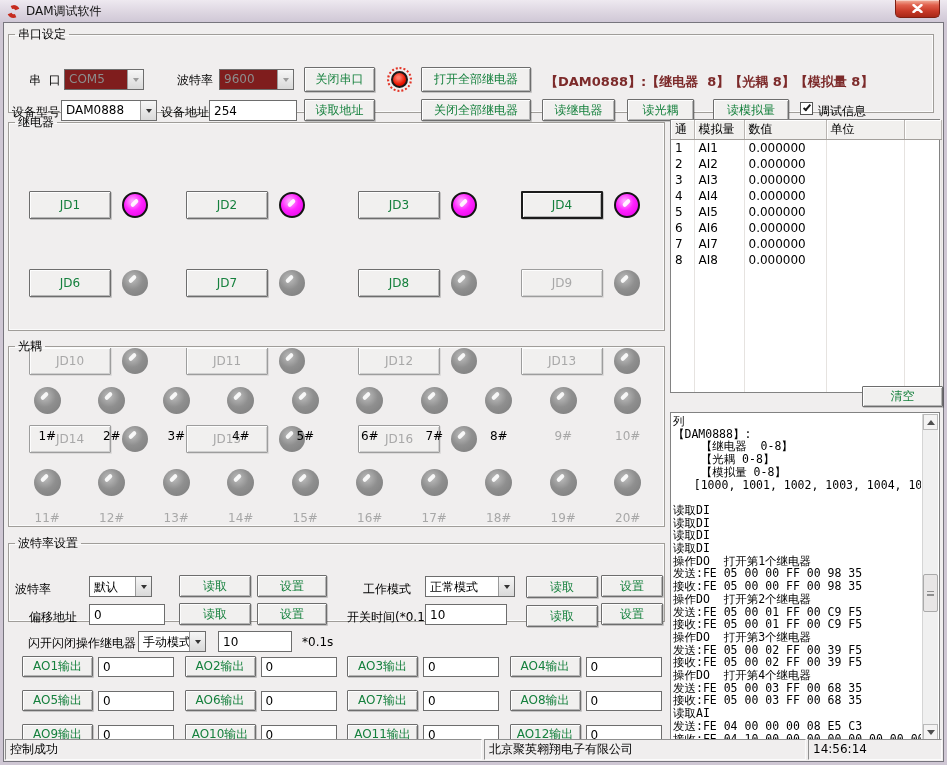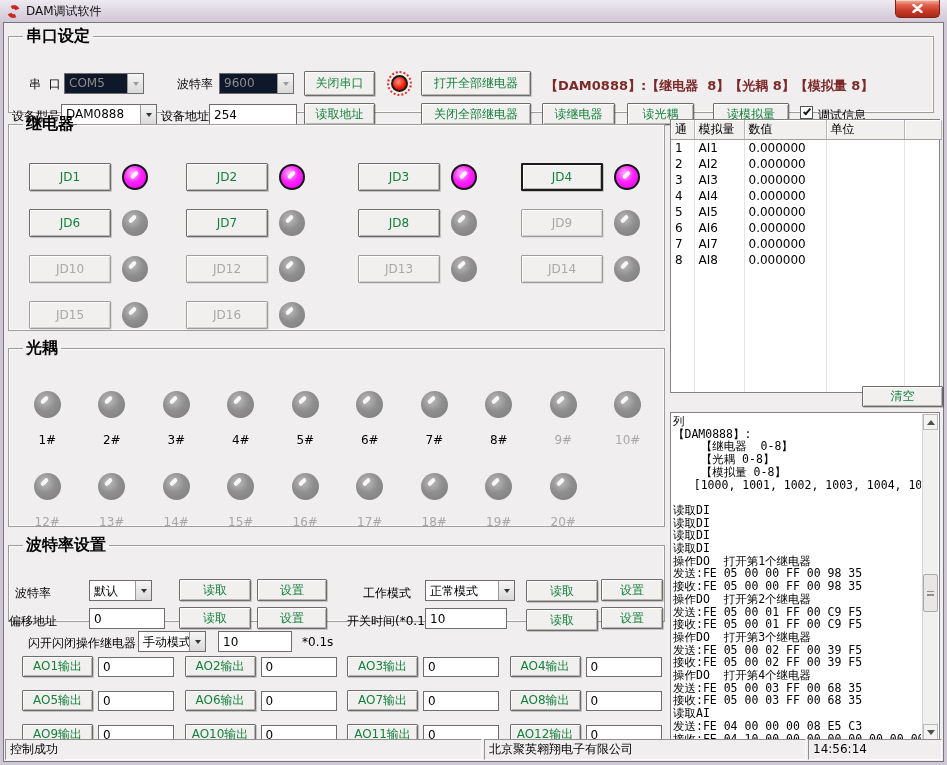--- a/index.html
+++ b/index.html
@@ -10,44 +10,44 @@
     background: linear-gradient(180deg,#eee9f0 0%,#ddd6e1 55%,#d0c8d6 100%);
     display:flex; align-items:center; padding-left:6px;text-align:right; }
   .app-icon { width:15px; height:15px; margin-right:5px; display:inline-block; }
   .title-text { font-size:12px; color:#111; }
   .close-btn { position:absolute; top:0; right:7px; width:45px; height:18px; border:1px solid #7e1f12; border-top:none;
     border-radius:0 0 5px 5px; background: linear-gradient(180deg,#f3b3a0 0%,#e0604c 30%,#c83a28 65%,#a82818 100%);
     display:flex; align-items:center; justify-content:center; cursor:pointer; box-shadow: inset 0 1px 0 rgba(255,255,255,.45); }
   .client { position:absolute; left:3px; top:22px; width:941px; height:740px; background:#f0eeee; border:1px solid #77757d; }
 
   .fs { position:absolute; border:1px solid #a09d99; box-shadow: inset 0 0 0 1px #fbfbfb; }
-  .fs legend { font-size:16px; margin-left:14px; padding:0 3px; color:#000;font-weight:bold; }
+  .fs legend { font-size:12px; margin-left:6px; padding:0 3px; color:#000; }
   .lbl { position:absolute; font-size:12px; white-space:pre; color:#000; }
   .btn { position:absolute; display:flex; align-items:center; justify-content:center; font-family:"DejaVu Sans",sans-serif;
     font-size:12px; color:#15803d; background:#f1f0ef; border:1px solid #6d6d6d; border-radius:1px;
     box-shadow: inset 1px 1px 0 #fdfdfd, inset -1px -1px 0 #b5b5b5, 1px 1px 0 rgba(0,0,0,.18); cursor:pointer; }
   .field { position:absolute; height:21px; border:1px solid #6d6d6d; background:#fff; font:12px "DejaVu Sans",sans-serif; padding:1px 4px; }
   .combo { position:absolute; height:21px; background:#fff; border:1px solid #6d6d6d; display:flex; cursor:pointer; }
   .combo-text { flex:1; padding:2px 4px; font-size:12px; white-space:nowrap; overflow:hidden; }
   .combo-btn { width:16px; background:linear-gradient(#f6f6f6,#d9d9d9); border-left:1px solid #9a9a9a; display:flex; align-items:center; justify-content:center; }
   .arr { width:0; height:0; border-left:3.5px solid transparent; border-right:3.5px solid transparent; border-top:4px solid #333; }
-  .combo.disabled { background:#0f172a; }
+  .combo.disabled { background:#7f1d1d; }
   .combo.disabled .combo-text { color:#8d8d8d; }
   .combo.disabled .arr { border-top-color:#9c9c9c; }
 
   .led { width:26px; height:26px; border-radius:50%; position:relative; flex:none;
     background: radial-gradient(circle at 40% 34%, #b7b7b7 0 6%, #8f8f8f 45%, #7c7c7c 100%); }
   .led::after { content:""; position:absolute; left:6px; top:7px; width:9px; height:4px; border-radius:3px;
     background:#fff; opacity:.9; transform:rotate(-45deg); }
   .led-red { position:absolute; width:17px; height:17px; border-radius:50%; border:2px solid #1a1a1a;
     background: radial-gradient(circle at 42% 36%, #ff7a68 0 12%, #ec1500 60%, #c00000 100%);
     outline:2px dotted #e23325; outline-offset:2px; }
 
   .relay-grid { display:grid; grid-template-columns:157px 172px 163px 1fr; padding:28px 0 0 20px; row-gap:18px; }
-  .relay-cell { display:flex; align-items:center; height:28px; }
+  .relay-cell { display:flex; align-items:center; height:28px;margin-top:32px; }
   .jd-btn { position:static; width:82px; height:28px; margin-right:11px; }
   .relay-cell[data-state="on"] .led { border:2px solid #141414;
     background: radial-gradient(circle at 40% 34%, #ffa4ff 0 6%, #ff22ff 45%, #e300e3 100%); }
   .relay-cell[data-state="disabled"] .jd-btn { color:#a8a8a8; border-color:#9d9d9d;
     box-shadow: inset 1px 1px 0 #fdfdfd, inset -1px -1px 0 #cfcfcf, 1px 1px 0 rgba(0,0,0,.08); }
   .jd-btn[data-focus="true"] { border:2px solid #1c1c1c; }
 
   .opto-grid { display:grid; grid-template-columns:repeat(10,1fr); padding:24px 4px 0 6px; }
   .opto-cell { display:flex; flex-direction:column; align-items:center; height:82px; padding-top:8px; }
   .opto-cell .led { width:27px; height:27px; }
@@ -184,20 +184,24 @@
           </div>
         <div class="relay-cell" data-state="disabled">
             <button class="btn jd-btn">JD9</button>
             <span class="led"></span>
           </div>
         <div class="relay-cell" data-state="disabled">
             <button class="btn jd-btn">JD10</button>
             <span class="led"></span>
           </div>
         <div class="relay-cell" data-state="disabled">
+            <button class="btn jd-btn">JD11</button>
+            <span class="led"></span>
+          </div>
+        <div class="relay-cell" data-state="disabled">
             <button class="btn jd-btn">JD12</button>
             <span class="led"></span>
           </div>
         <div class="relay-cell" data-state="disabled">
             <button class="btn jd-btn">JD13</button>
             <span class="led"></span>
           </div>
         <div class="relay-cell" data-state="disabled">
             <button class="btn jd-btn">JD14</button>
             <span class="led"></span>
@@ -248,20 +252,24 @@
             <span class="led"></span>
             <span class="opto-label">8#</span>
           </div>
         <div class="opto-cell" data-state="disabled">
             <span class="led"></span>
             <span class="opto-label">9#</span>
           </div>
         <div class="opto-cell" data-state="disabled">
             <span class="led"></span>
             <span class="opto-label">10#</span>
+          </div>
+        <div class="opto-cell" data-state="disabled">
+            <span class="led"></span>
+            <span class="opto-label">11#</span>
           </div>
         <div class="opto-cell" data-state="disabled">
             <span class="led"></span>
             <span class="opto-label">12#</span>
           </div>
         <div class="opto-cell" data-state="disabled">
             <span class="led"></span>
             <span class="opto-label">13#</span>
           </div>
         <div class="opto-cell" data-state="disabled">
@@ -309,21 +317,21 @@
       <span class="lbl" style="left:354px;top:29px;">工作模式</span>
       <div class="combo" style="left:416px;top:24px;width:90px;">
         <span class="combo-text">正常模式</span>
         <span class="combo-btn">
             <i class="arr"></i>
           </span>
       </div>
       <button class="btn" style="left:517px;top:24px;width:72px;height:22px;">读取</button>
       <button class="btn" style="left:592px;top:23px;width:62px;height:22px;">设置</button>
 
-      <span class="lbl" style="left:0;top:57px;">偏移地址</span>
+      <span class="lbl" style="left:20px;top:57px;">偏移地址</span>
       <input class="field" style="left: 80px; top: 52px; width: 76px;" value="0">
       <button class="btn" style="left:170px;top:51px;width:72px;height:22px;">读取</button>
       <button class="btn" style="left:248px;top:51px;width:70px;height:22px;">设置</button>
       <span class="lbl" style="left:338px;top:57px;">开关时间(*0.1s)</span>
       <input class="field" style="left: 416px; top: 52px; width: 82px;" value="10">
       <button class="btn" style="left:517px;top:53px;width:72px;height:22px;">读取</button>
       <button class="btn" style="left:592px;top:51px;width:62px;height:22px;">设置</button>
     </fieldset>
 
     <span class="lbl" style="left:24px;top:612px;">闪开闪闭操作继电器</span>

